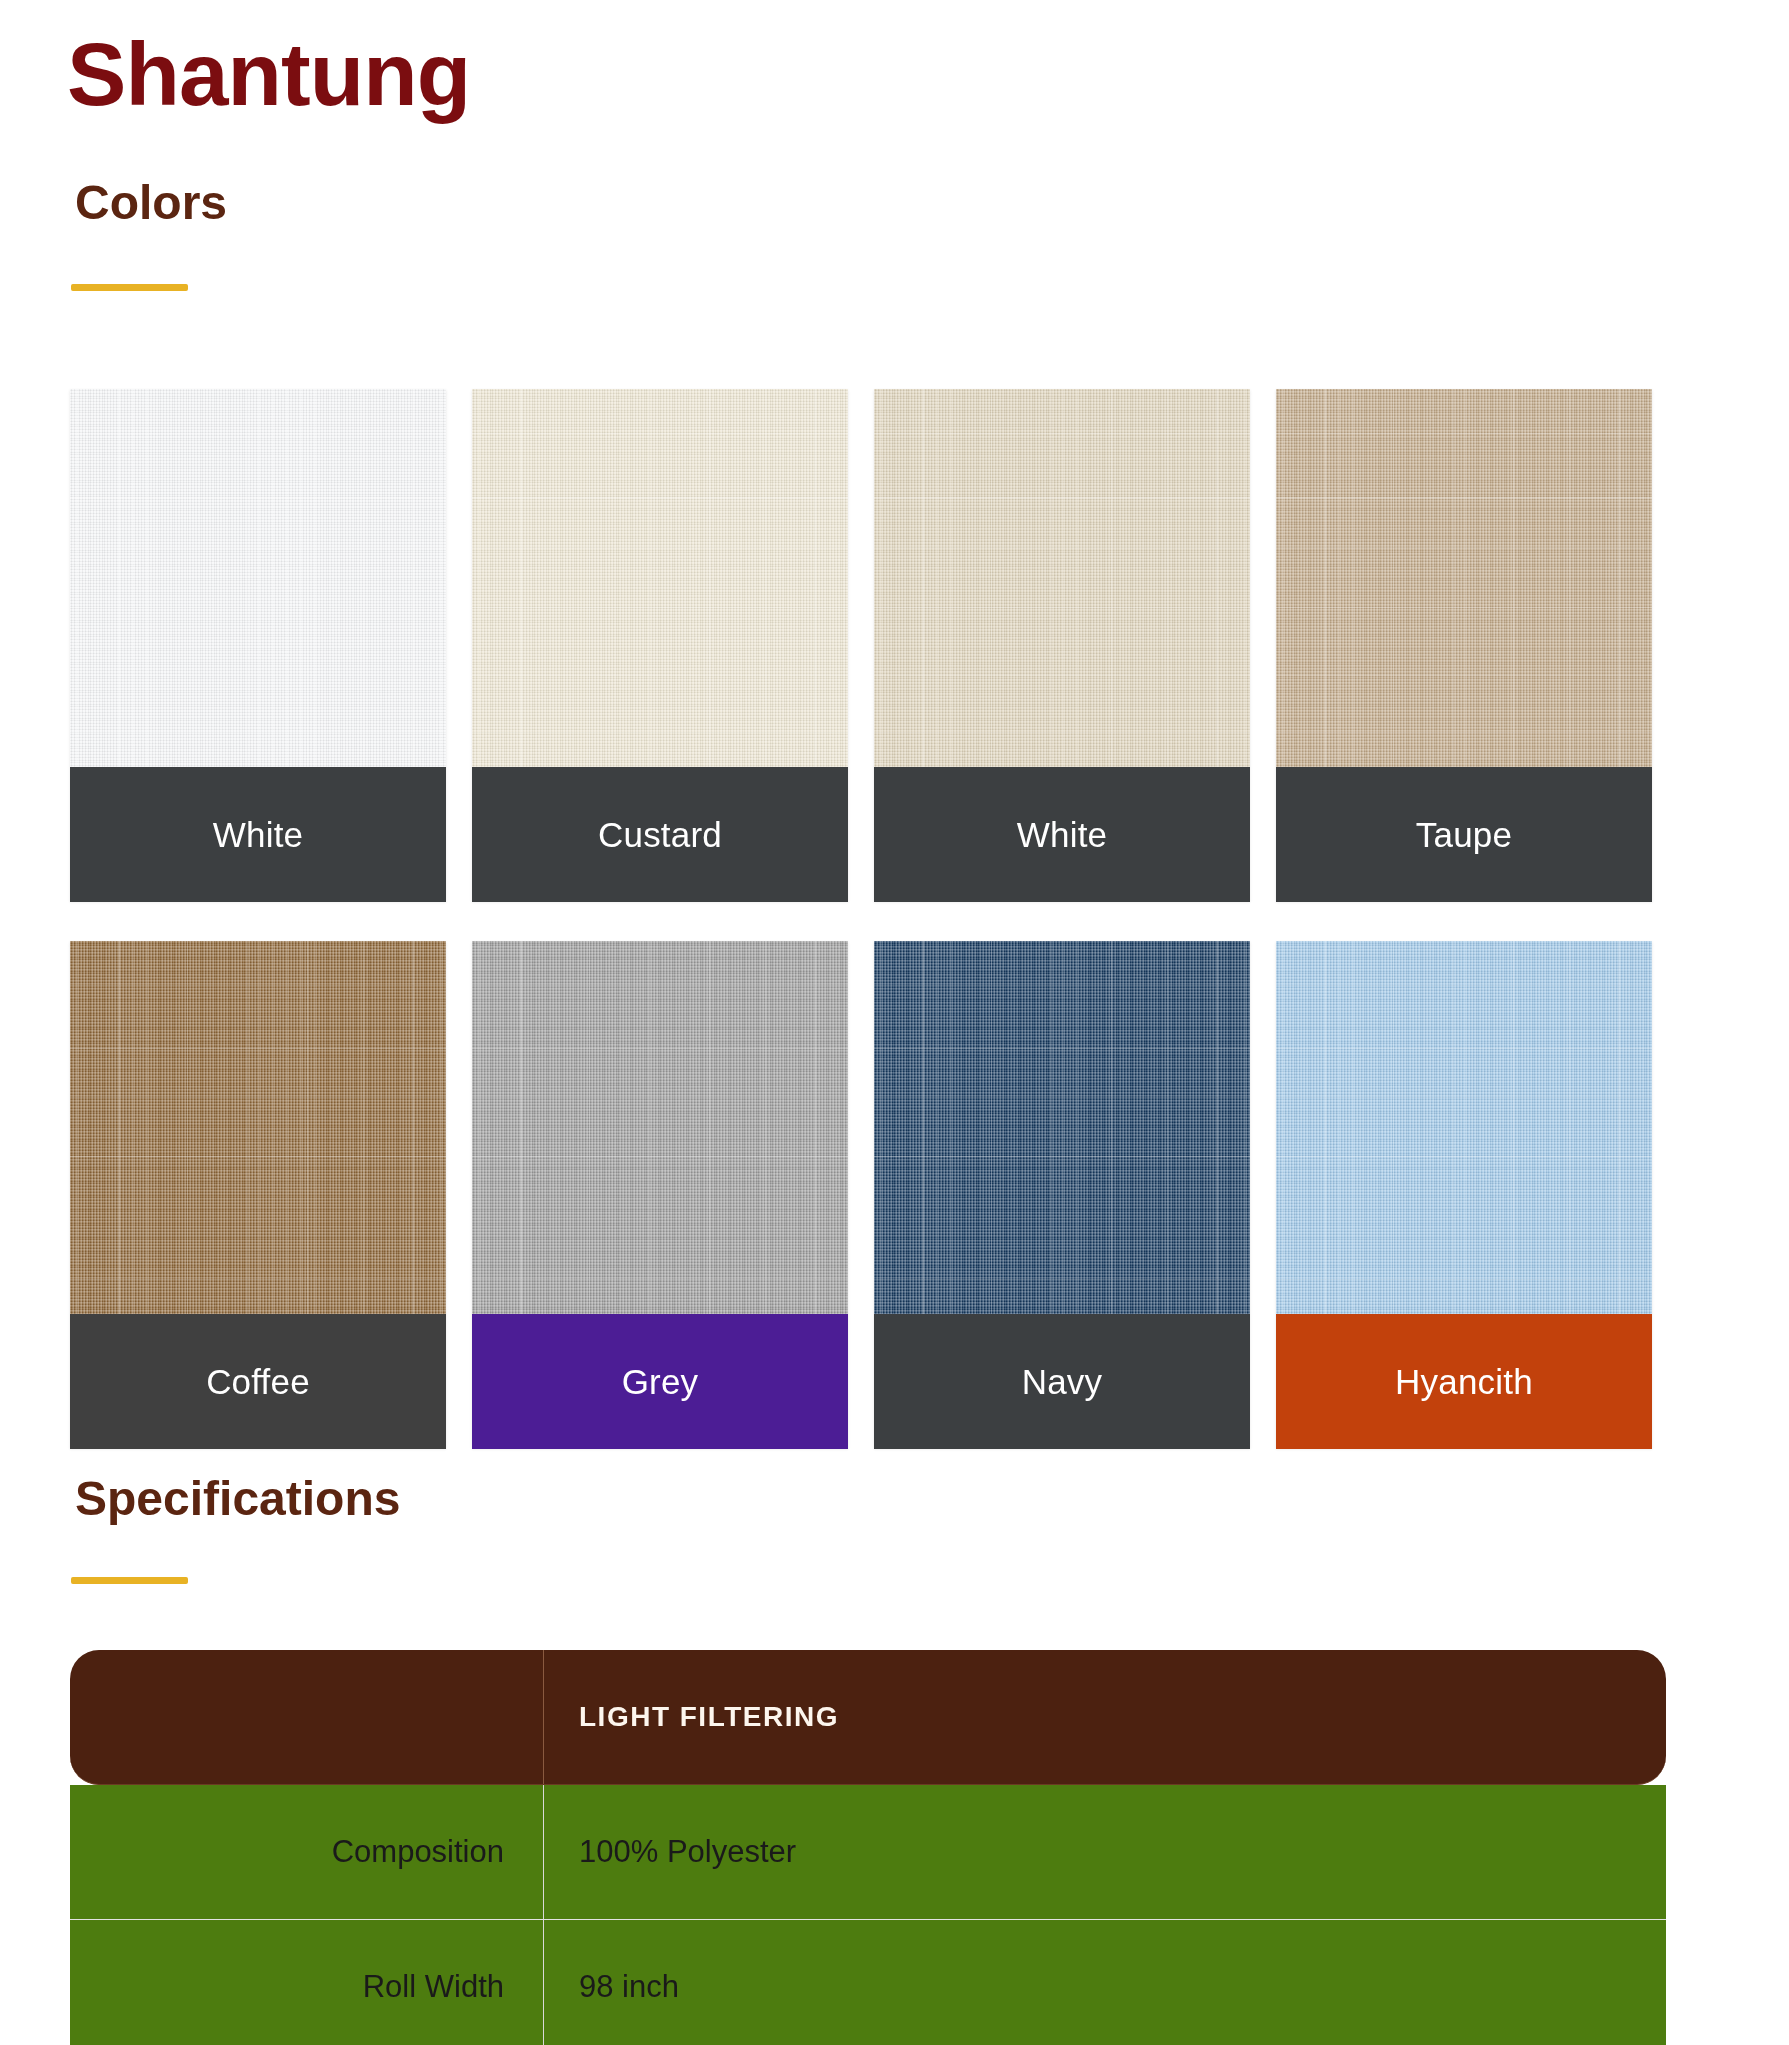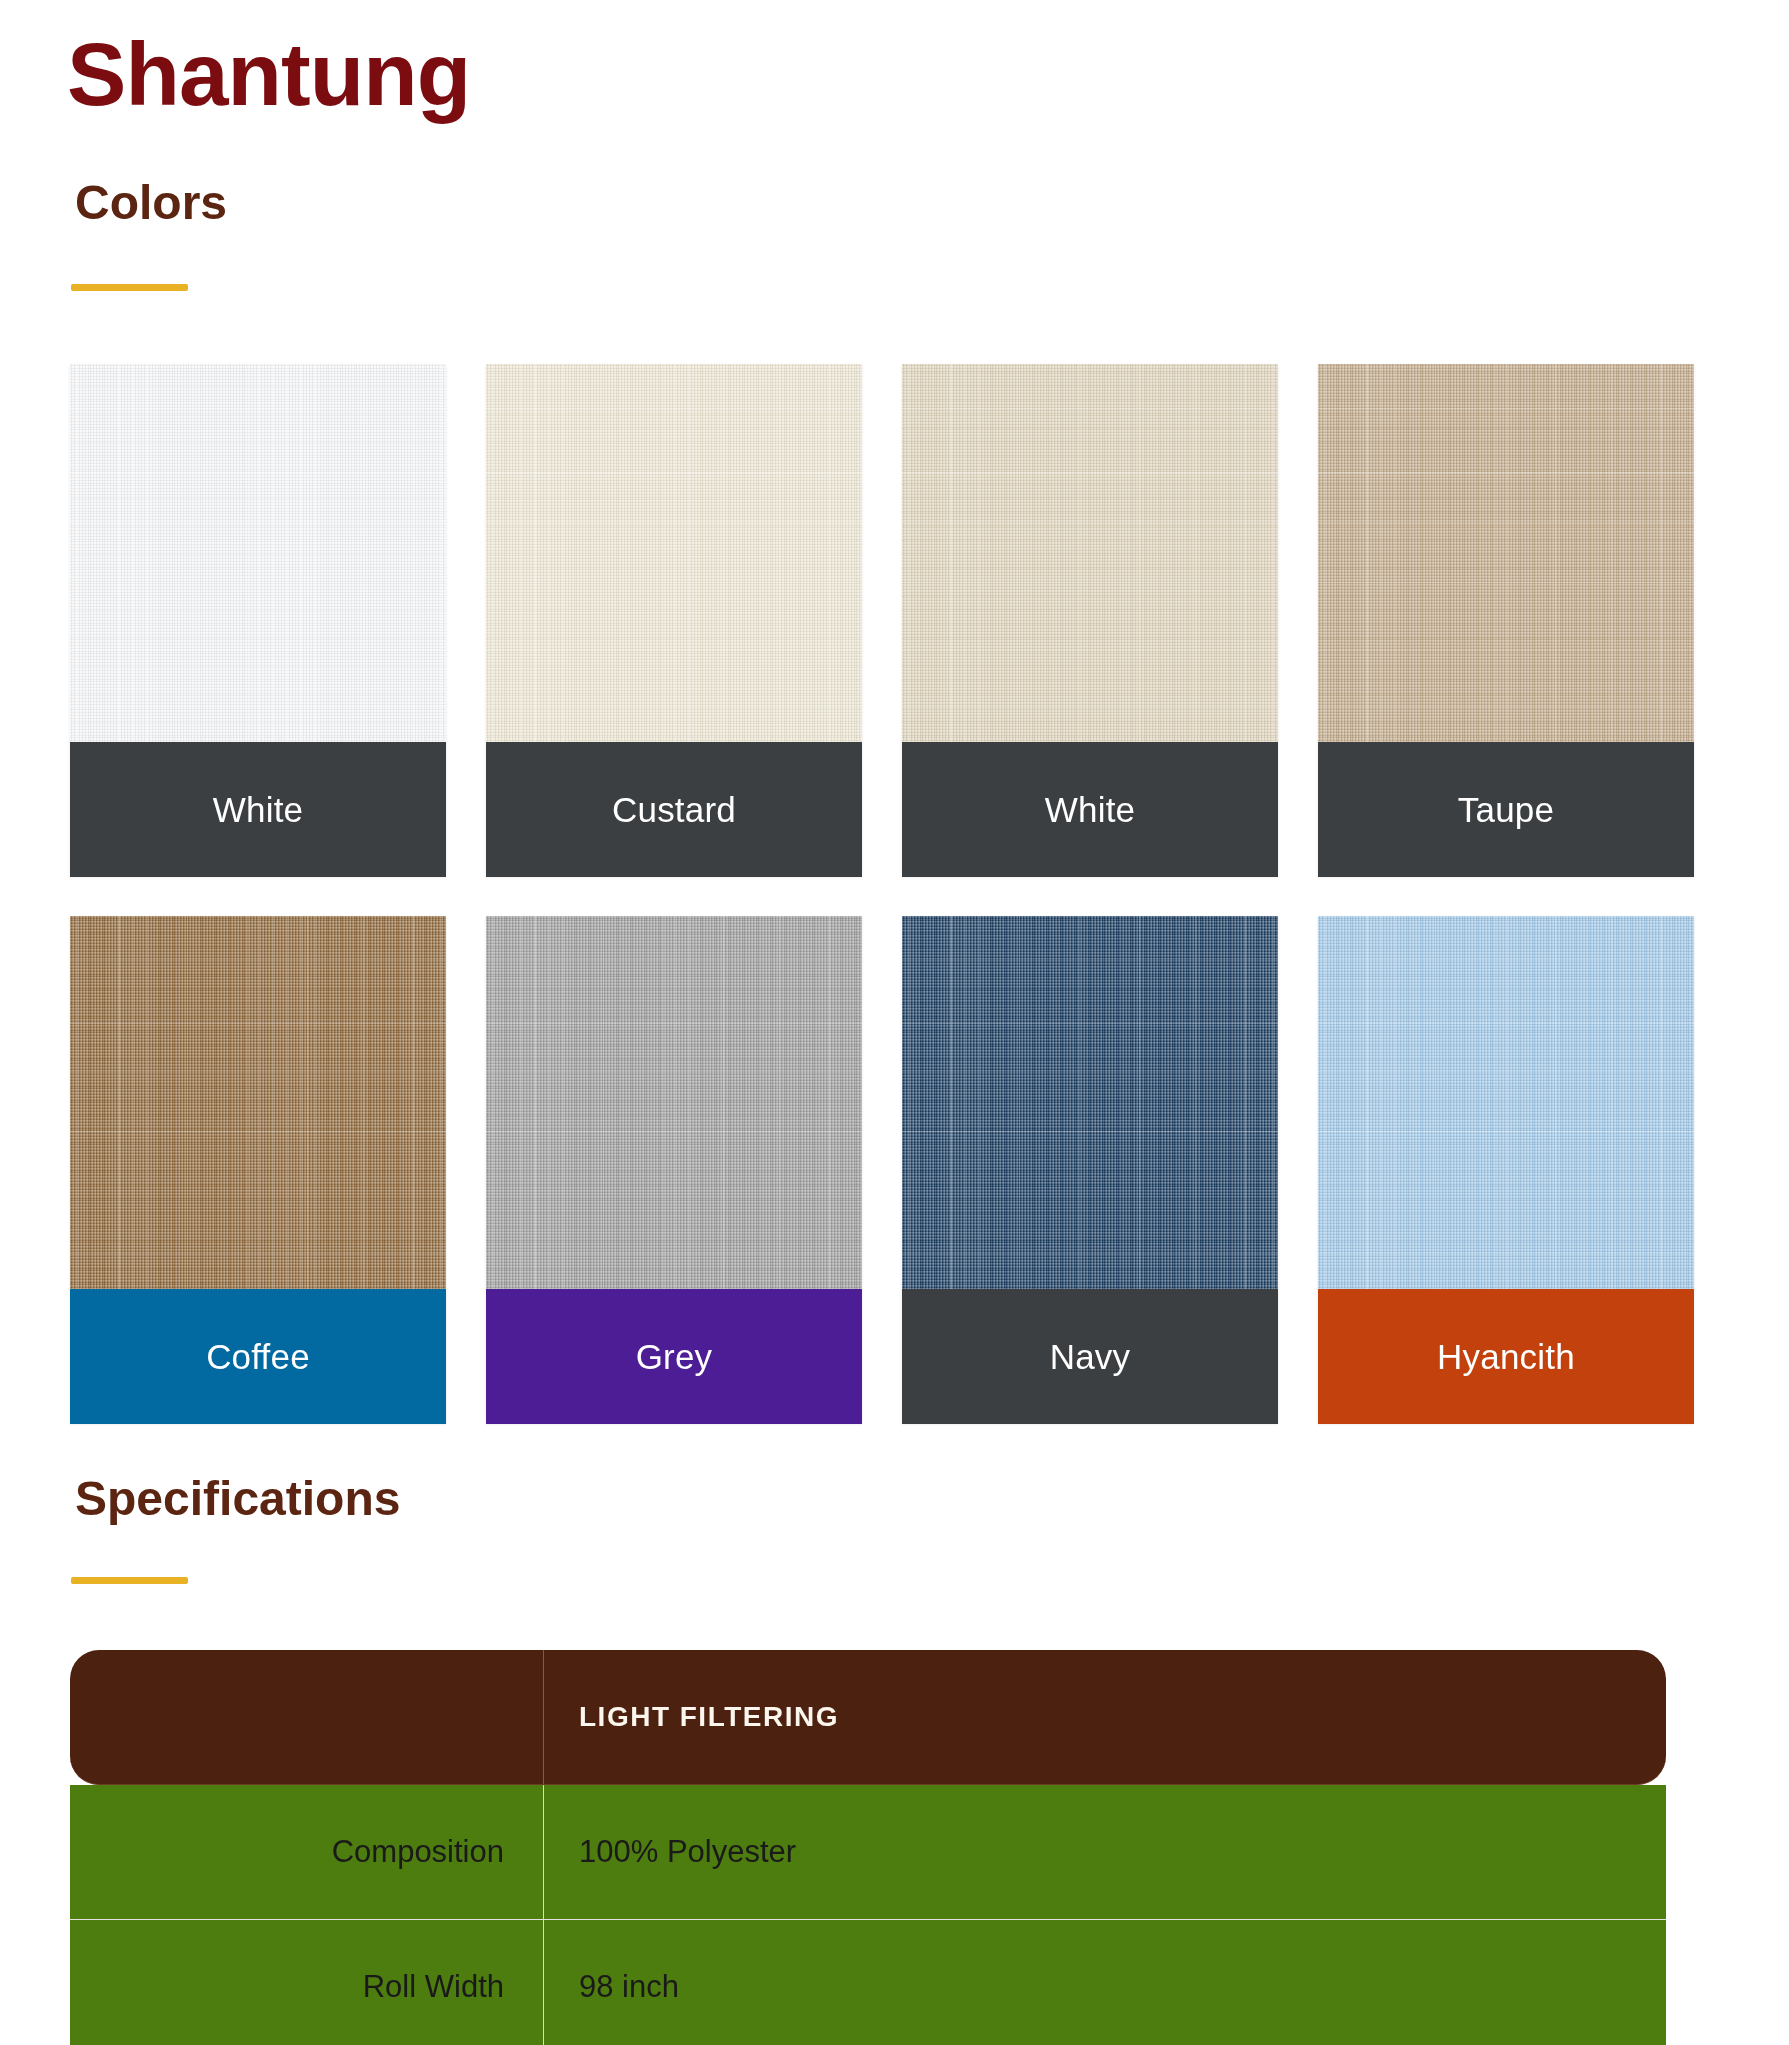--- a/index.html
+++ b/index.html
@@ -57,22 +57,23 @@
   
   .swatch-grid {
     position: absolute;
     left: 70px;
     top: 364px;
     width: 1678px;
   }
 
   .swatch-row {
     display: flex;
-    gap: 40px;
+    gap: 26px;
     margin-bottom: 39px;
+    margin-top: 25px;
   }
 
   .swatch-card {
     width: 376px;
     position: relative;
     box-shadow: 0 0.9px 2.8px rgba(0,0,0,0.10);
   }
 
   .swatch-fabric {
     width: 100%;
@@ -261,21 +262,21 @@
             <span style="color: rgb(255, 255, 255);">Taupe</span>
           </div>
         </div>
       </div>
       <div class="swatch-row row-2">
         <div class="swatch-card">
           <div class="swatch-fabric" style="background: rgb(141, 102, 56);">
             <div class="weave"></div>
             <div class="slubs"></div>
           </div>
-          <div class="swatch-label" style="background: #0369a1;">
+          <div class="swatch-label" style="background: #404040;">
             <span style="color: rgb(255, 255, 255);">Coffee</span>
           </div>
         </div>
         <div class="swatch-card">
           <div class="swatch-fabric" style="background: rgb(155, 155, 155);">
             <div class="weave"></div>
             <div class="slubs"></div>
           </div>
           <div class="swatch-label" style="background: #4c1d95;">
             <span style="color: rgb(255, 255, 255);">Grey</span>

